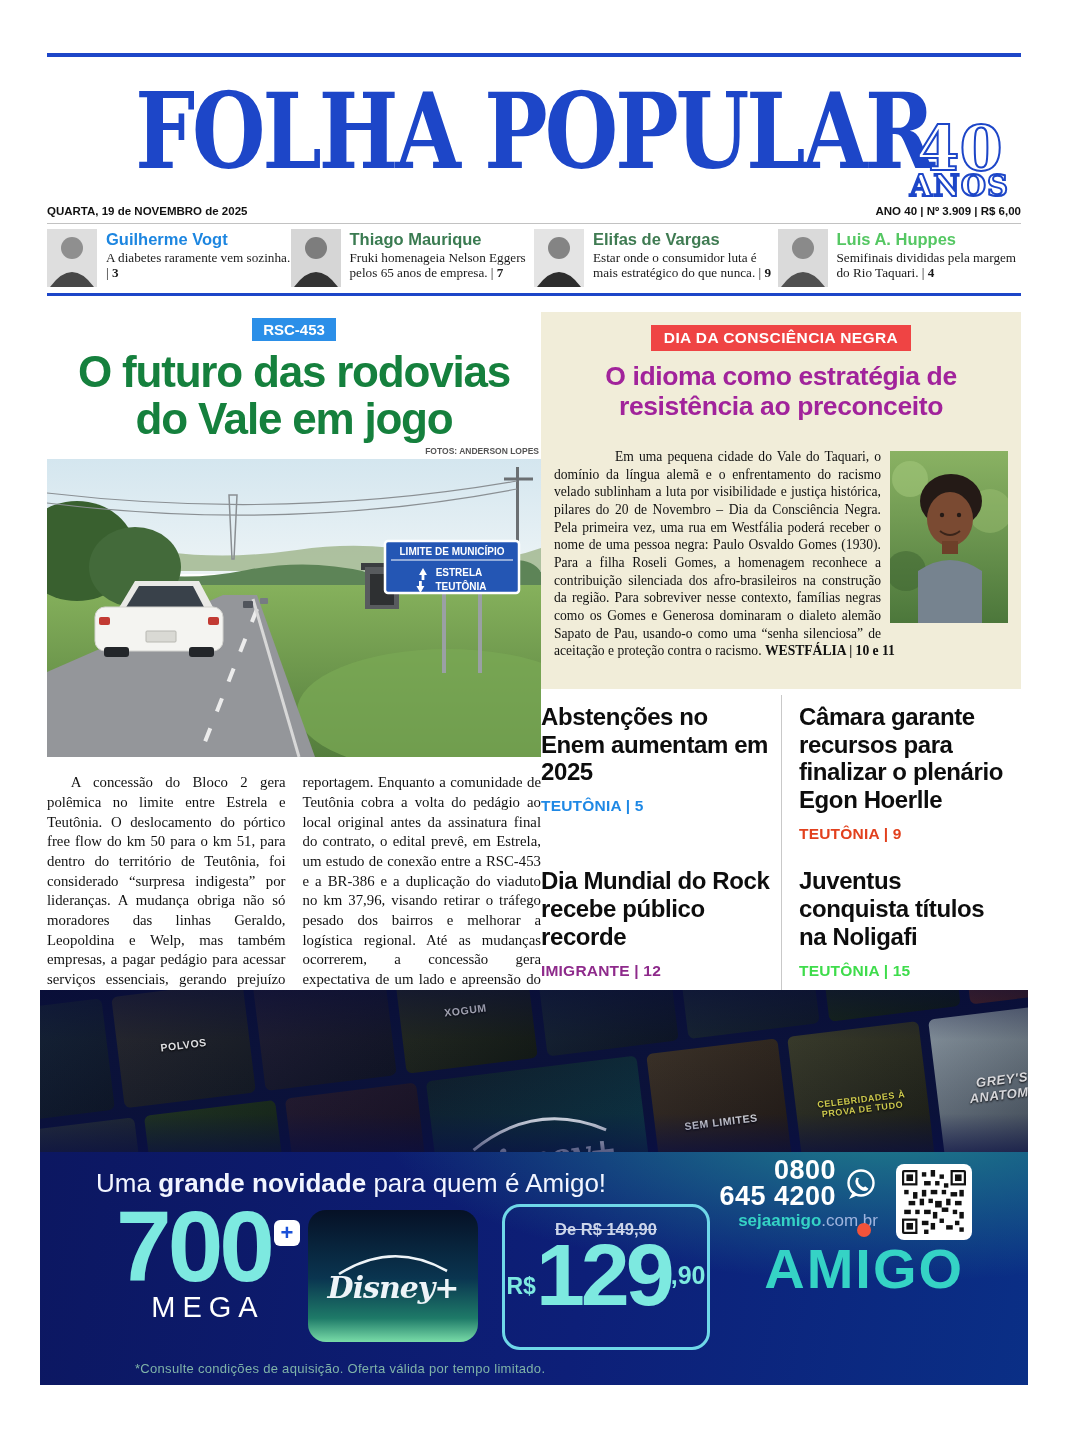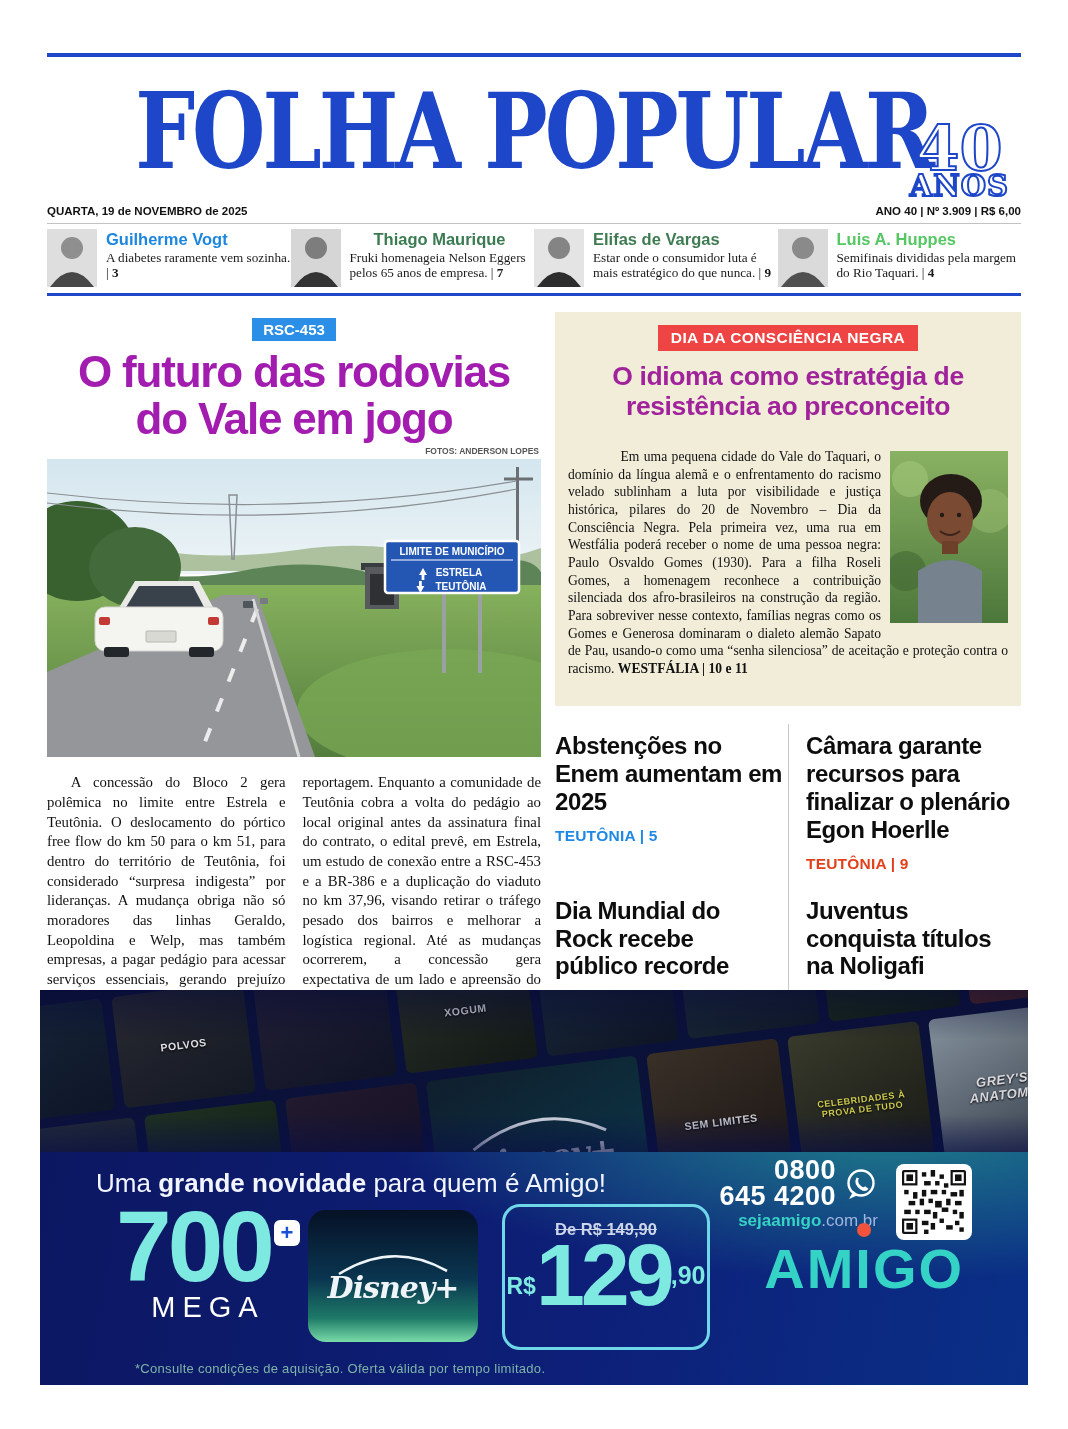--- a/index.html
+++ b/index.html
@@ -21,44 +21,44 @@
   .thin-rule{height:1px;background:#c2c2c2;}
   
   .columnists{display:grid;grid-template-columns:repeat(4,1fr);padding:5px 0 4px;}
   .colmn{display:flex;gap:9px;align-items:flex-start;}
   .col-photo{width:50px;height:58px;flex:0 0 50px;}
   .col-name{font-size:16.5px;font-weight:bold;line-height:1.05;margin-top:2px;}
   .col-blurb{font-family:"Liberation Serif",serif;font-size:13.2px;line-height:1.12;
              margin-top:3px;color:#1a1a1a;}
   .blue-rule{height:3px;background:#1d46c8;margin-top:2px;}
   
-  .main{display:flex;gap:14px;margin-top:16px;justify-content:flex-end;}
+  .main{display:flex;margin-top:16px;justify-content:flex-end;}
   .left{width:494px;flex:0 0 494px;}
   .right{flex:1;min-width:0;}
   .story-tag{margin:6px auto 0;background:#2b8fe8;color:#fff;font-weight:bold;font-size:15px;
              padding:3px 11px;width:max-content;}
   .story-hl{font-size:44px;font-weight:bold;text-align:center;line-height:1.06;
-            letter-spacing:-1.2px;color:#a21caf;margin:8px 0 4px;}
+            letter-spacing:-1.2px;color:#15803d;margin:8px 0 4px;}
   .credit{text-align:right;font-size:8.5px;font-weight:bold;color:#555;margin:0 2px 3px 0;}
   .photo{width:494px;height:298px;display:block;}
   .story-body{margin-top:16px;font-family:"Liberation Serif",serif;font-size:14.8px;
               line-height:1.33;text-align:justify;columns:2;column-gap:17px;
               text-indent:1.6em;white-space:pre-wrap;}
   .story-body b{white-space:pre-wrap;}
   
   .feature{background:#f1edd9;padding:13px 13px 11px;}
   .kicker{background:#ef4444;color:#fff;font-weight:bold;font-size:15.5px;letter-spacing:.4px;
           padding:4px 13px;margin:0 auto;width:max-content;}
   .feature-hl{color:#a1239b;font-size:26.5px;font-weight:bold;text-align:center;
               line-height:1.12;letter-spacing:-.4px;margin:11px 0 9px;}
   .feature-photo{float:right;width:118px;height:172px;margin:3px 0 4px 9px;}
   .feature-body{font-family:"Liberation Serif",serif;font-size:13.6px;line-height:1.3;
                 text-align:justify;text-indent:1.5em;white-space:pre-wrap;}
   
-  .briefs{display:grid;grid-template-columns:1fr 1fr;margin-top:18px;}
+  .briefs{display:grid;grid-template-columns:1fr 1fr;margin-top:6px;}
   .brief{padding:8px 6px 16px 0;}
   .brief.divided{border-left:1px solid #c9c9c9;padding-left:17px;}
   .brief-hl{font-size:24px;font-weight:bold;line-height:1.16;letter-spacing:-.4px;color:#0d0d0d;}
   .brief-kicker{margin-top:11px;font-weight:bold;font-size:15.5px;letter-spacing:.2px;}
   
   .ad{position:absolute;left:40px;top:990px;width:988px;height:395px;background:#f9a8d4;overflow:hidden;}
   .collage{position:absolute;left:0;right:0;top:0;height:165px;overflow:hidden;background:#0b123a;}
   .strip{position:absolute;left:-40px;top:-58px;width:1300px;transform:rotate(-7deg);}
   .rowA,.rowB{display:flex;gap:10px;}
   .rowA{margin-bottom:10px;margin-left:-18px;}
@@ -164,21 +164,21 @@
           <div class="col-blurb"><span>A diabetes raramente vem sozinha. | </span><b>3</b></div>
         </div>
       </div>
       <div class="colmn">
         <svg class="col-photo" viewBox="0 0 50 58">
           <rect width="50" height="58" fill="#d6d6d6"></rect>
             <circle cx="25" cy="19" r="11" fill="#7d7d7d"></circle>
           <path d="M3 58 Q25 28 47 58 Z" fill="#333"></path>
           </svg>
         <div>
-          <div class="col-name" style="color: rgb(58, 123, 81); margin-left: 24px;">Thiago Maurique</div>
+          <div class="col-name" style="color: rgb(58, 123, 81);">Thiago Maurique</div>
           <div class="col-blurb"><span>Fruki homenageia Nelson Eggers pelos 65 anos de empresa. | </span><b>7</b></div>
         </div>
       </div>
       <div class="colmn">
         <svg class="col-photo" viewBox="0 0 50 58">
           <rect width="50" height="58" fill="#e4e4e4"></rect>
             <circle cx="25" cy="19" r="11" fill="#848484"></circle>
           <path d="M3 58 Q25 28 47 58 Z" fill="#2d2d2d"></path>
           </svg>
         <div>

